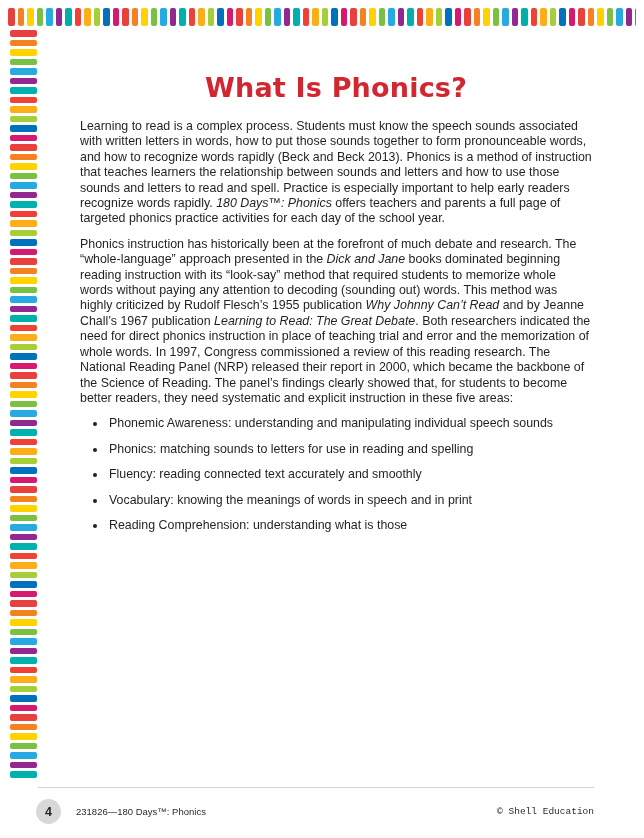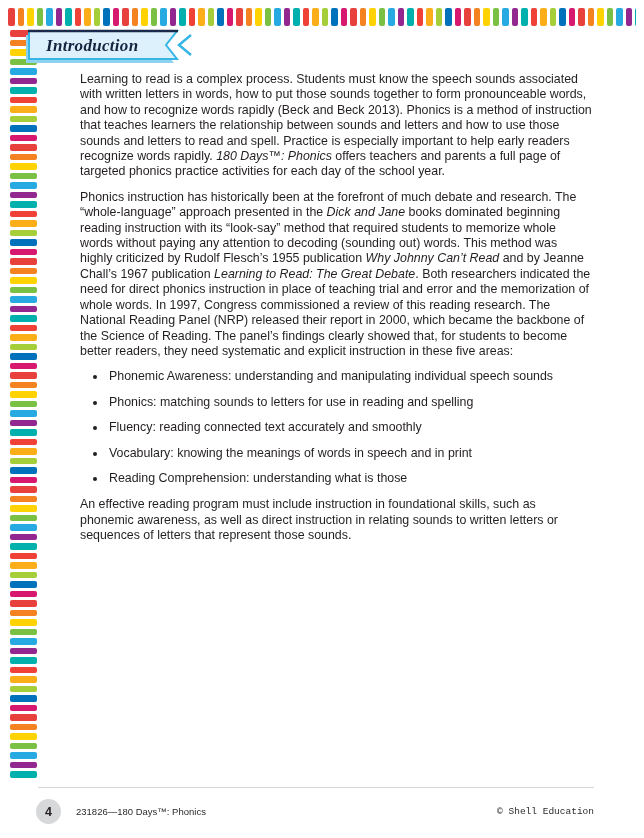--- a/index.html
+++ b/index.html
@@ -207,46 +207,37 @@
       <div class="stripe" style="background: rgb(214, 24, 110);"></div>
       <div class="stripe" style="background: rgb(232, 64, 61);"></div>
       <div class="stripe" style="background: rgb(245, 130, 32);"></div>
       <div class="stripe" style="background: rgb(255, 210, 0);"></div>
       <div class="stripe" style="background: rgb(122, 193, 67);"></div>
       <div class="stripe" style="background: rgb(39, 170, 225);"></div>
       <div class="stripe" style="background: rgb(146, 39, 143);"></div>
       <div class="stripe" style="background: rgb(0, 176, 173);"></div>
     </div>
 
-  <div class="ribbon">
-    <svg width="182" height="42" viewBox="0 0 182 42">
-      <polygon points="2,8 150,8 139,22 150,36 2,36" fill="#8fd2ef"></polygon>
-      <polygon points="5,4 153,4 142,18 153,32 5,32" fill="#dcf1fb" stroke="#35b6e6" stroke-width="2"></polygon>
-      <line x1="4" y1="4" x2="154" y2="4" stroke="#1b2a4a" stroke-width="2.5"></line>
-      <polyline points="167,8 155,18 167,28" fill="none" stroke="#35b6e6" stroke-width="2.5"></polyline>
-    </svg>
-    <span class="ribbon-label">Introduction</span>
-  </div>
 
   <div class="content">
+    <h1 class="title">What Is Phonics?</h1>
 
     <p class="para"><span>Learning to read is a complex process.  Students must know the speech sounds associated with written letters in words, how to put those sounds together to form pronounceable words, and how to recognize words rapidly (Beck and Beck 2013).  Phonics is a method of instruction that teaches learners the relationship between sounds and letters and how to use those sounds and letters to read and spell.  Practice is especially important to help early readers recognize words rapidly.  </span><i>180 Days™: Phonics</i><span> offers teachers and parents a full page of targeted phonics practice activities for each day of the school year.</span></p>
 
 
     <p class="para"><span>Phonics instruction has historically been at the forefront of much debate and research.  The “whole-language” approach presented in the </span><i>Dick and Jane</i><span> books dominated beginning reading instruction with its “look-say” method that required students to memorize whole words without paying any attention to decoding (sounding out) words.  This method was highly criticized by Rudolf Flesch’s 1955 publication </span><i>Why Johnny Can’t Read</i><span> and by Jeanne Chall’s 1967 publication </span><i>Learning to Read: The Great Debate</i><span>.  Both researchers indicated the need for direct phonics instruction in place of teaching trial and error and the memorization of whole words.  In 1997, Congress commissioned a review of this reading research.  The National Reading Panel (NRP) released their report in 2000, which became the backbone of the Science of Reading.  The panel’s findings clearly showed that, for students to become better readers, they need systematic and explicit instruction in these five areas:</span></p>
 
     <ul class="bullets">
       <li>Phonemic Awareness: understanding and manipulating individual speech sounds</li>
       <li>Phonics: matching sounds to letters for use in reading and spelling</li>
       <li>Fluency: reading connected text accurately and smoothly</li>
       <li>Vocabulary: knowing the meanings of words in speech and in print</li>
       <li>Reading Comprehension: understanding what is those</li>
     </ul>
 
-    <p class="para">An effective reading program must include instruction in foundational skills, such as phonemic awareness, as well as direct instruction in relating sounds to written letters or sequences of letters that represent those sounds.</p>
   </div>
 
   <div class="footer-rule"></div>
 
   <div class="footer">
     <span class="page-circle">4</span>
     <span class="footer-left">231826—180 Days™: Phonics</span>
     <span class="footer-right">© Shell Education</span>
   </div>
 

